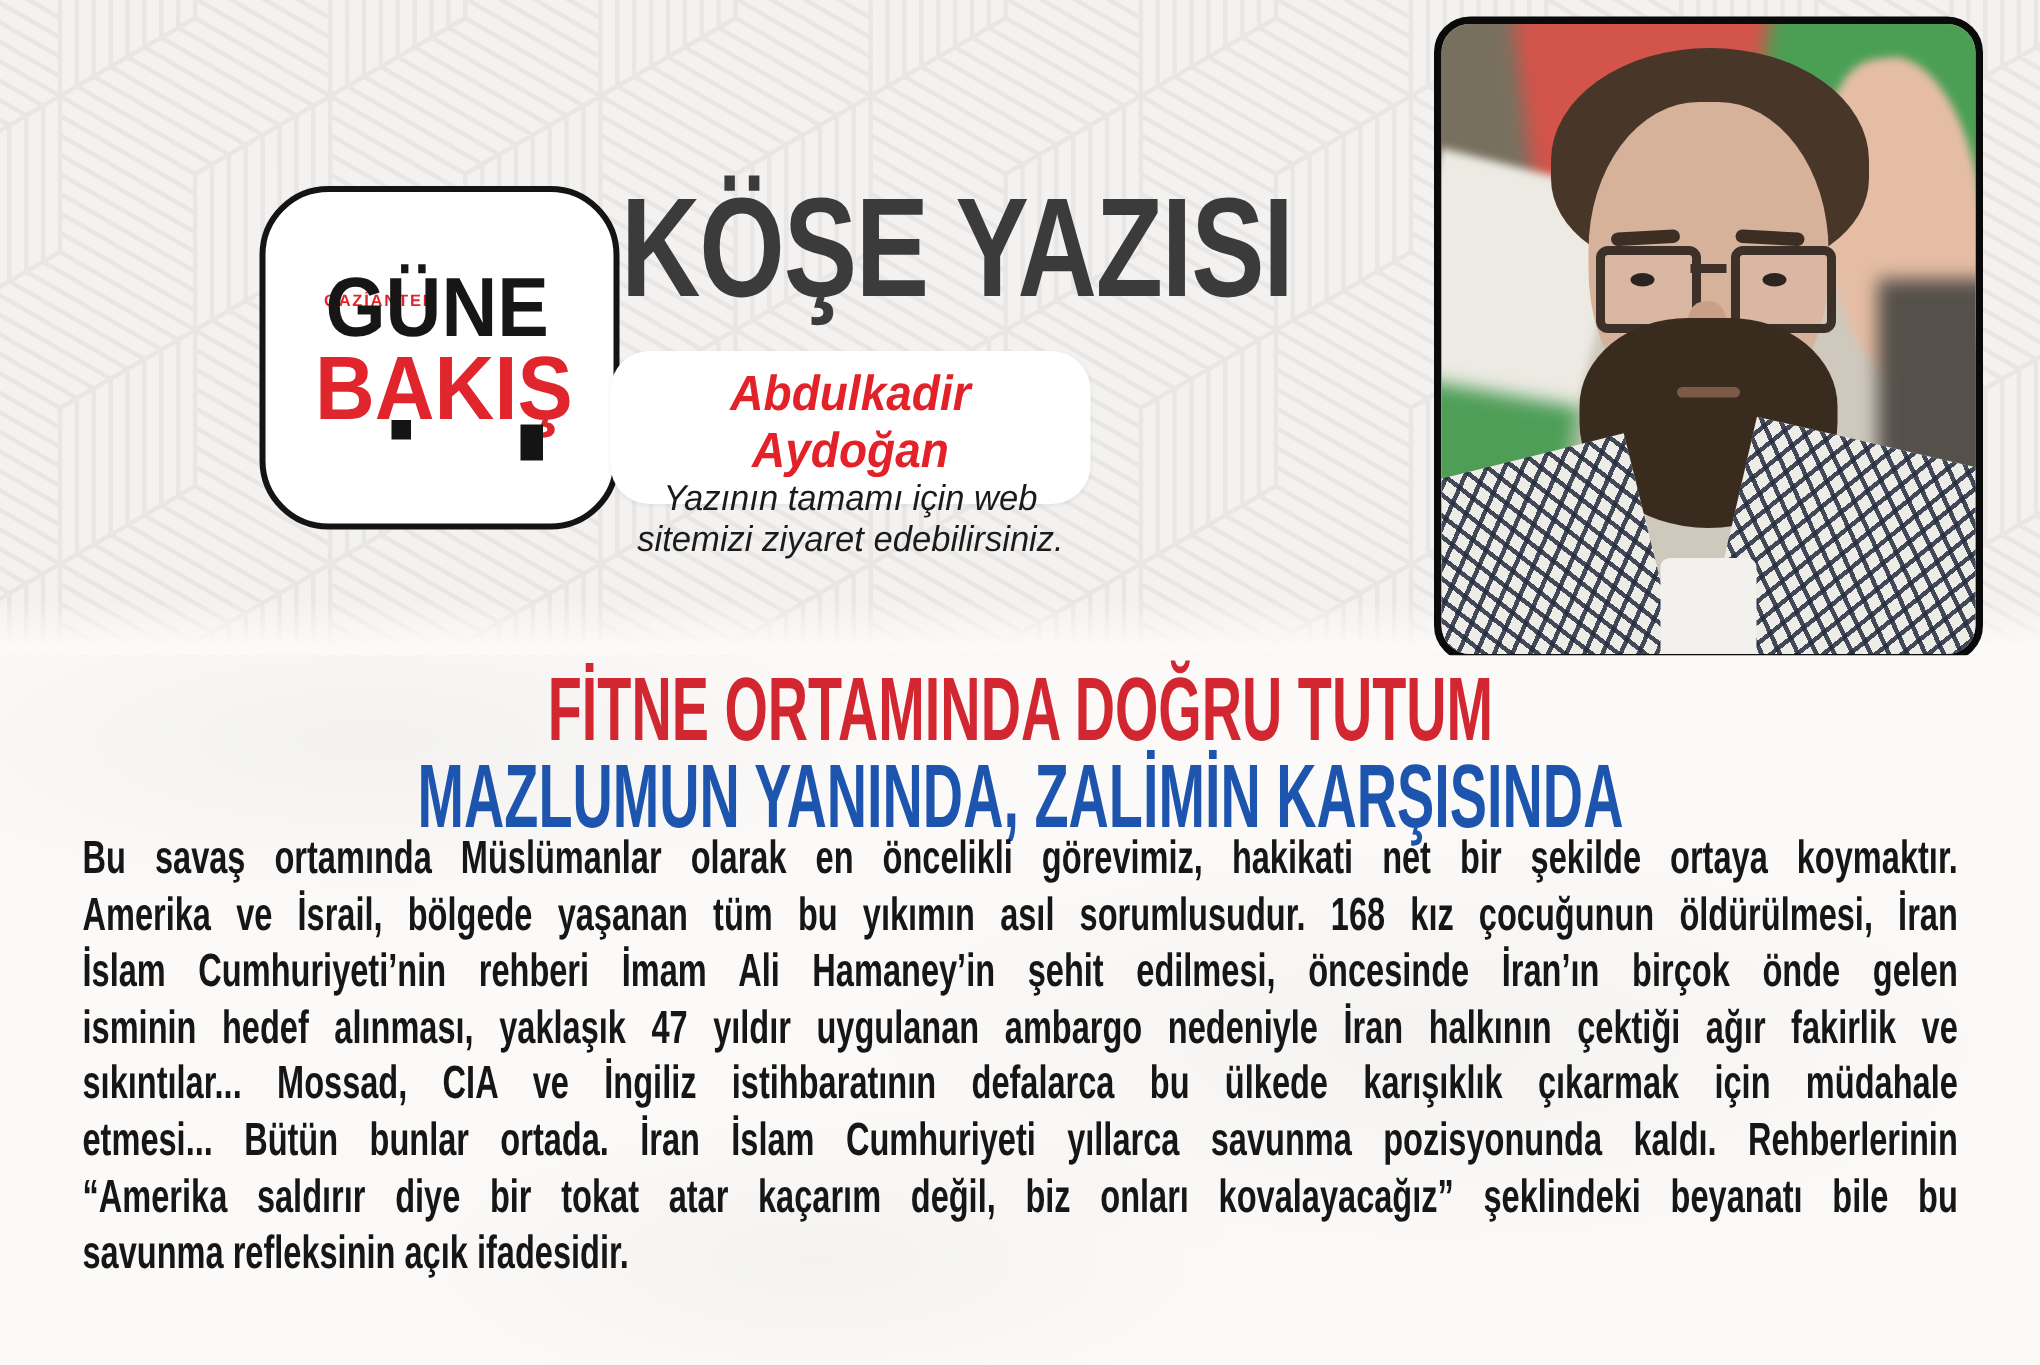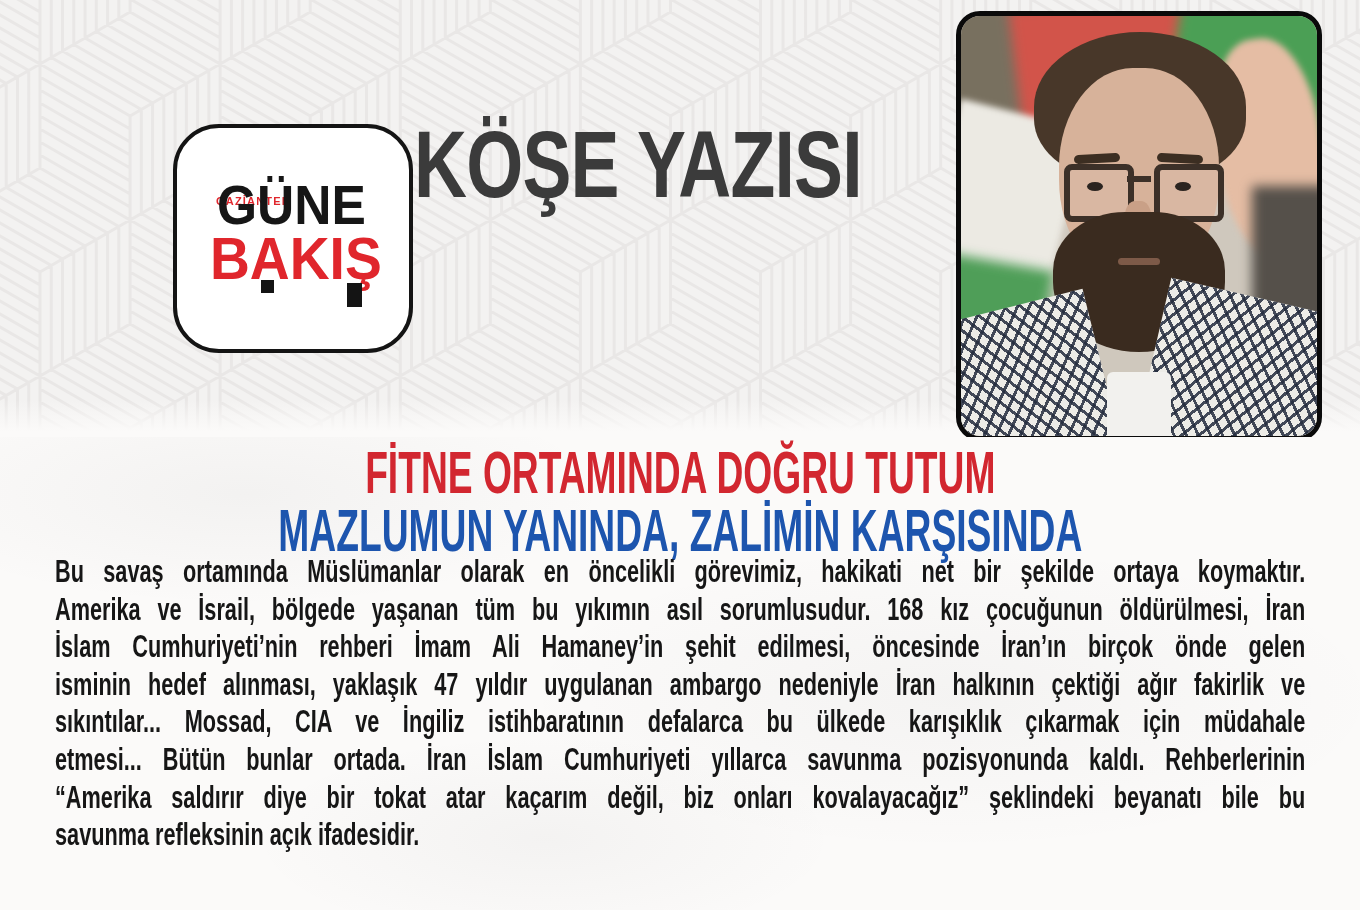--- a/index.html
+++ b/index.html
@@ -90,20 +90,25 @@
     <div id="logo-box">
       <div id="logo-city">GAZİANTEP</div>
       <div id="logo-line1">GÜNE</div>
       <div id="logo-line2">BAKIŞ</div>
       <div class="logo-sq1"></div>
       <div class="logo-sq2"></div>
     </div>
 
     <div id="kicker">KÖŞE YAZISI</div>
 
+    <div id="author-box">
+      <div id="author-name">Abdulkadir Aydoğan</div>
+      <div class="author-note">Yazının tamamı için web</div>
+      <div class="author-note">sitemizi ziyaret edebilirsiniz.</div>
+    </div>
 
     <div id="photo-frame">
       <div class="ph blur4" style="left:-20px;top:-30px;width:120px;height:200px;background:#78705f;"></div>
       <div class="ph blur4" style="left:55px;top:-20px;width:220px;height:140px;background:#d2544a;transform:rotate(-7deg);"></div>
       <div class="ph blur4" style="right:-25px;top:-20px;width:170px;height:150px;background:#4b9f55;transform:rotate(9deg);"></div>
       <div class="ph blur2" style="left:-30px;top:95px;width:130px;height:230px;background:#eceae3;transform:rotate(14deg);"></div>
       <div class="ph blur4" style="left:-30px;top:245px;width:110px;height:160px;background:#4f9e58;transform:rotate(10deg);"></div>
       <div class="ph blur2" style="right:-5px;top:22px;width:105px;height:220px;background:#e5bda4;border-radius:45%;transform:rotate(-8deg);"></div>
       <div class="ph blur4" style="right:-25px;top:170px;width:90px;height:280px;background:#55504a;"></div>
 

